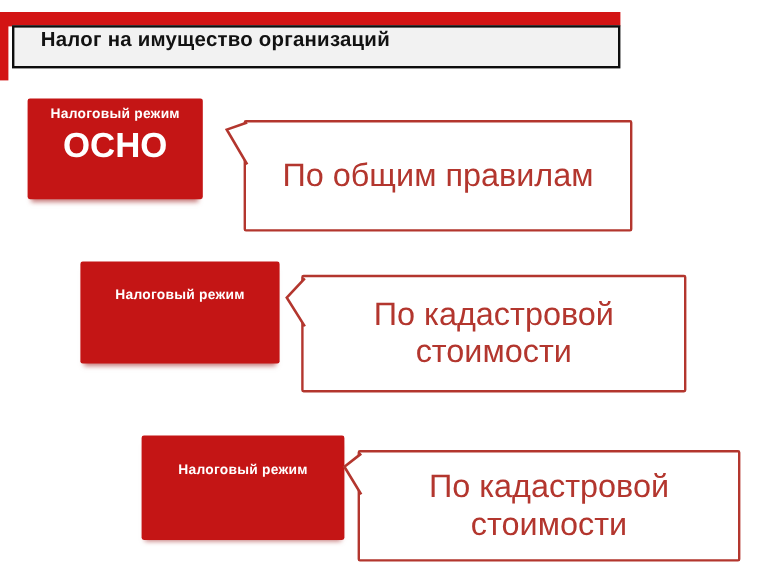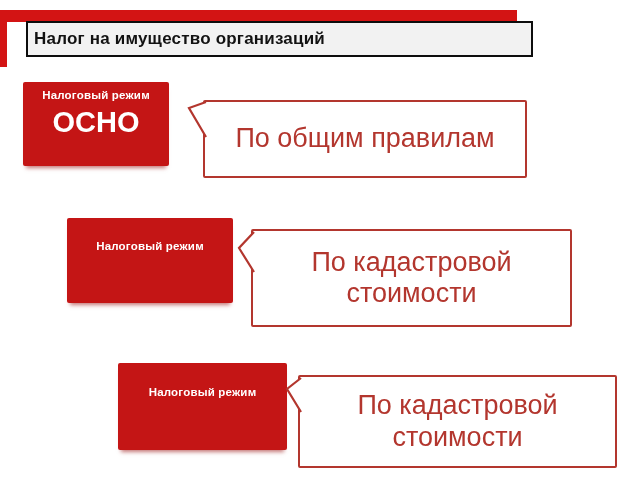--- a/index.html
+++ b/index.html
@@ -14,23 +14,23 @@
   body{
     font-family:"Liberation Sans", sans-serif;
     width:638px;height:479px;position:relative;overflow:hidden;
   }
   .stage{position:absolute;inset:0;width:638px;height:479px;}
 
   
   .top-bar{position:absolute;left:6px;top:10px;width:511px;height:12px;background:var(--accent-red);}
   .left-strip{position:absolute;left:0;top:10px;width:7px;height:57px;background:var(--accent-red);}
   .title-box{
-    position:absolute;left:26px;top:21px;width:507px;height:36px;
+    position:absolute;left:10px;top:21px;width:507px;height:36px;
     background:var(--title-bg);border:2px solid var(--title-border);
-    display:flex;align-items:center;padding-left:6px;
+    display:flex;align-items:flex-start;padding-left:22px;
   }
   .title-box .title{
     font-size:17px;font-weight:bold;color:#121212;letter-spacing:.2px;white-space:nowrap;
   }
 
   
   .regime-box{
     position:absolute;background:var(--box-red);color:#ffffff;
     display:flex;flex-direction:column;align-items:center;justify-content:center;
     padding-bottom:22px;border-radius:2px;
@@ -45,21 +45,21 @@
   .box-osno{left:23px;top:82px;width:146px;height:84px;}
   .box-usn{left:67px;top:218px;width:166px;height:85px;}
   .box-envd{left:118px;top:363px;width:169px;height:87px;}
 
   
   .callout{
     position:absolute;background:#ffffff;border:2px solid var(--callout-red);
     display:flex;align-items:center;justify-content:center;text-align:center;
     color:var(--callout-red);font-size:27px;line-height:1.16;border-radius:2px;
   }
-  .callout-1{left:203px;top:100px;width:324px;height:78px;}
+  .callout-1{left:203px;top:100px;width:324px;height:93px;}
   .callout-2{left:251px;top:229px;width:321px;height:98px;padding:0 30px;}
   .callout-3{left:298px;top:375px;width:319px;height:93px;padding:0 28px;}
 
   
   .tails{position:absolute;left:0;top:0;width:638px;height:479px;pointer-events:none;}
   .tail{fill:#ffffff;stroke:var(--callout-red);stroke-width:2.2;stroke-linejoin:miter;}
 </style>
 </head>
 <body>
 

